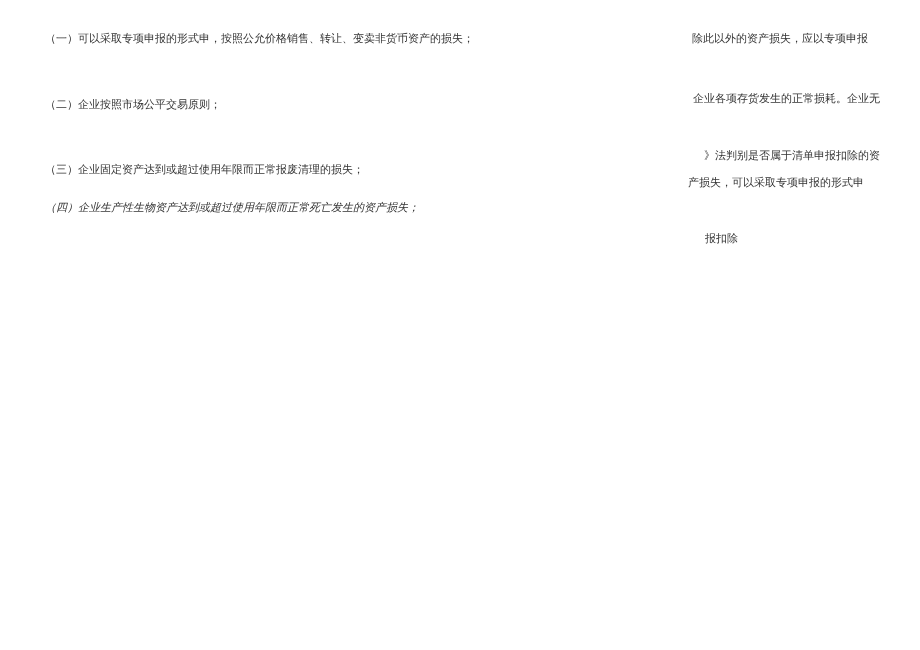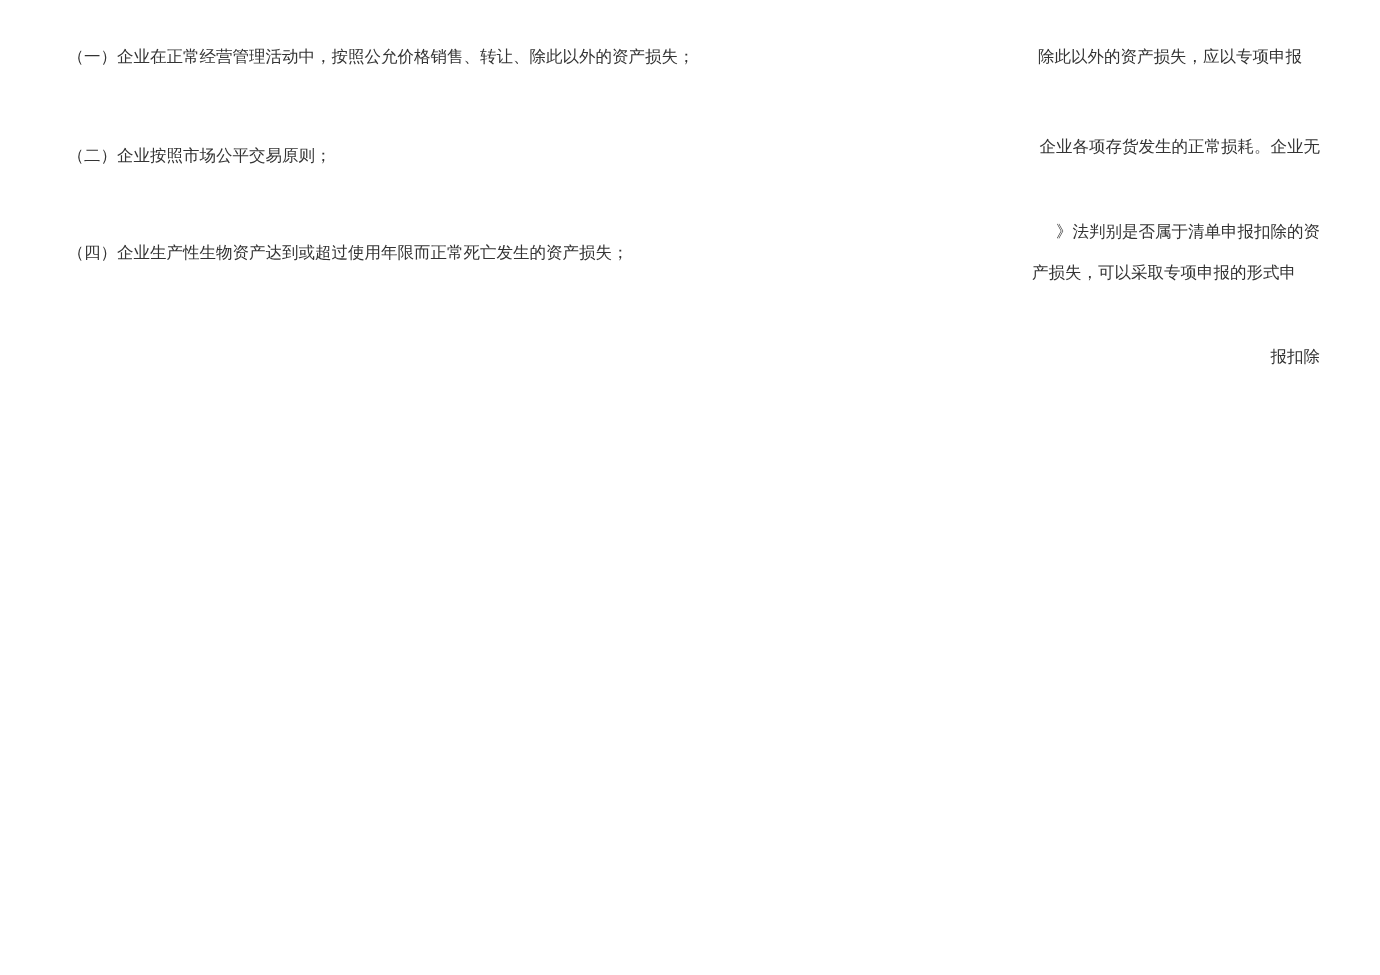--- a/index.html
+++ b/index.html
@@ -25,40 +25,42 @@
     }
     .left-item {
       margin-bottom: 26px;
       line-height: 1.6;
     }
     .left-item.gap-large {
       margin-bottom: 48px;
     }
     .left-item.gap-medium {
       margin-bottom: 15px;
+      font-style: italic;
     }
     .left-item.gap-small {
       margin-bottom: 20px;
     }
     .right-line {
       line-height: 1.6;
       white-space: nowrap;
     }
     .r1 { position: absolute; top: 30px; right: 52px; }
     .r2 { position: absolute; top: 90px; right: 40px; }
     .r3 { position: absolute; top: 147px; right: 40px; }
     .r4 { position: absolute; top: 174px; right: 56px; }
-    .r5 { position: absolute; top: 230px; right: 40px; width: 175px; text-align: right; }
+    .r5 { position: absolute; top: 230px; right: 40px; width: 175px; text-align: left; }
   </style>
 </head>
 <body>
 
 <div class="left-column">
-  <div class="left-item gap-large">（一）企业在正常经营管理活动中，按照公允价格销售、转让、除此以外的资产损失；</div>
+  <div class="left-item gap-large">（一）可以采取专项申报的形式申，按照公允价格销售、转让、变卖非货币资产的损失；</div>
   <div class="left-item gap-large">（二）企业按照市场公平交易原则；</div>
+  <div class="left-item gap-small">（三）企业固定资产达到或超过使用年限而正常报废清理的损失；</div>
   <div class="left-item gap-medium">（四）企业生产性生物资产达到或超过使用年限而正常死亡发生的资产损失；</div>
 </div>
 
 <div class="right-line r1">除此以外的资产损失，应以专项申报</div>
 <div class="right-line r2">企业各项存货发生的正常损耗。企业无</div>
 <div class="right-line r3">》法判别是否属于清单申报扣除的资</div>
 <div class="right-line r4">产损失，可以采取专项申报的形式申</div>
 <div class="right-line r5">报扣除</div>
 
 </body></html>

